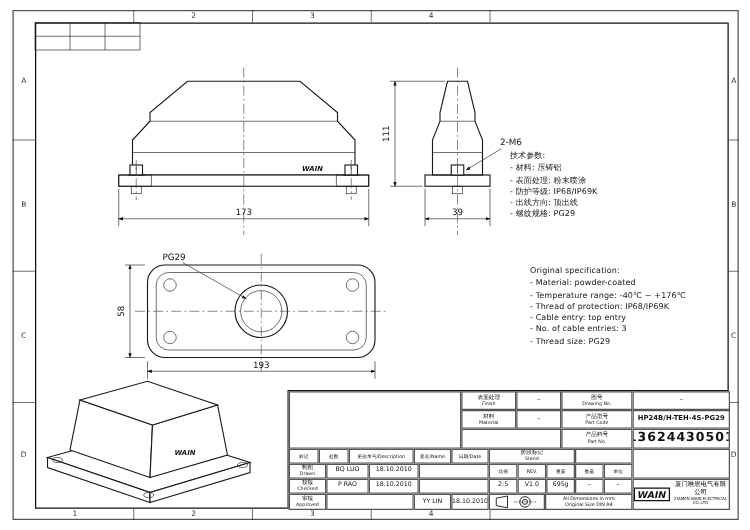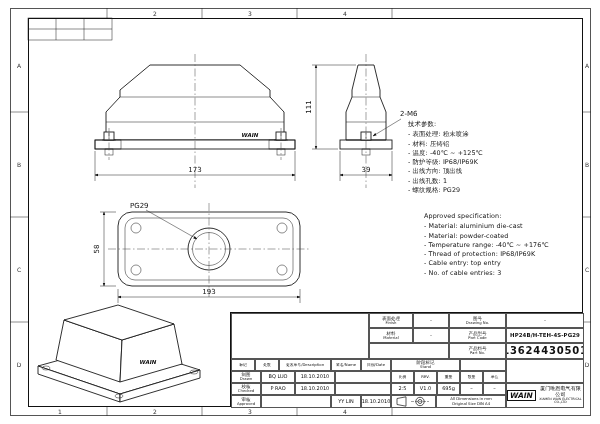--- a/index.html
+++ b/index.html
@@ -181,37 +181,35 @@
     <path class="ln fw" d="M64,320 L118,305 L174,324 L122,340 Z"></path>
     <ellipse cx="46" cy="368" rx="4" ry="2" class="thin" fill="#fff"></ellipse>
     <ellipse cx="194" cy="372" rx="4" ry="2" class="thin" fill="#fff"></ellipse>
     <ellipse cx="119" cy="396" rx="4" ry="2" class="thin" fill="#fff"></ellipse>
     <text x="148" y="364" class="brand" text-anchor="middle">WAIN</text>
   </g>
 </svg>
 
 <div class="spec" style="left:408px;top:120px;width:160px">
   <div class="t">技术参数:</div>
+  <div>- 材料: 压铸铝</div>
   <div>- 表面处理: 粉末喷涂</div>
-  <div>- 材料: 压铸铝</div>
-  <div>- 温度: -40℃ ~ +125℃</div>
   <div>- 防护等级: IP68/IP69K</div>
   <div>- 出线方向: 顶出线</div>
-  <div>- 出线孔数: 1</div>
   <div>- 螺纹规格: PG29</div>
 </div>
 
 <div class="spec" style="left:424px;top:212px;width:160px">
-  <div class="t">Approved specification:</div>
-  <div>- Material: aluminium die-cast</div>
+  <div class="t">Original specification:</div>
   <div>- Material: powder-coated</div>
   <div>- Temperature range: -40℃ ~ +176℃</div>
   <div>- Thread of protection: IP68/IP69K</div>
   <div>- Cable entry: top entry</div>
   <div>- No. of cable entries: 3</div>
+  <div>- Thread size: PG29</div>
 </div>
 
 <div class="tb">
   <div class="tc" style="left:0;top:0;width:138px;height:46px"></div>
 
   <div class="tc" style="left:138px;top:0;width:44px;height:15px">
     <span>表面处理</span>
     <span class="en">Finish</span>
   </div>
   <div class="tc val" style="left:182px;top:0;width:36px;height:15px">–</div>

